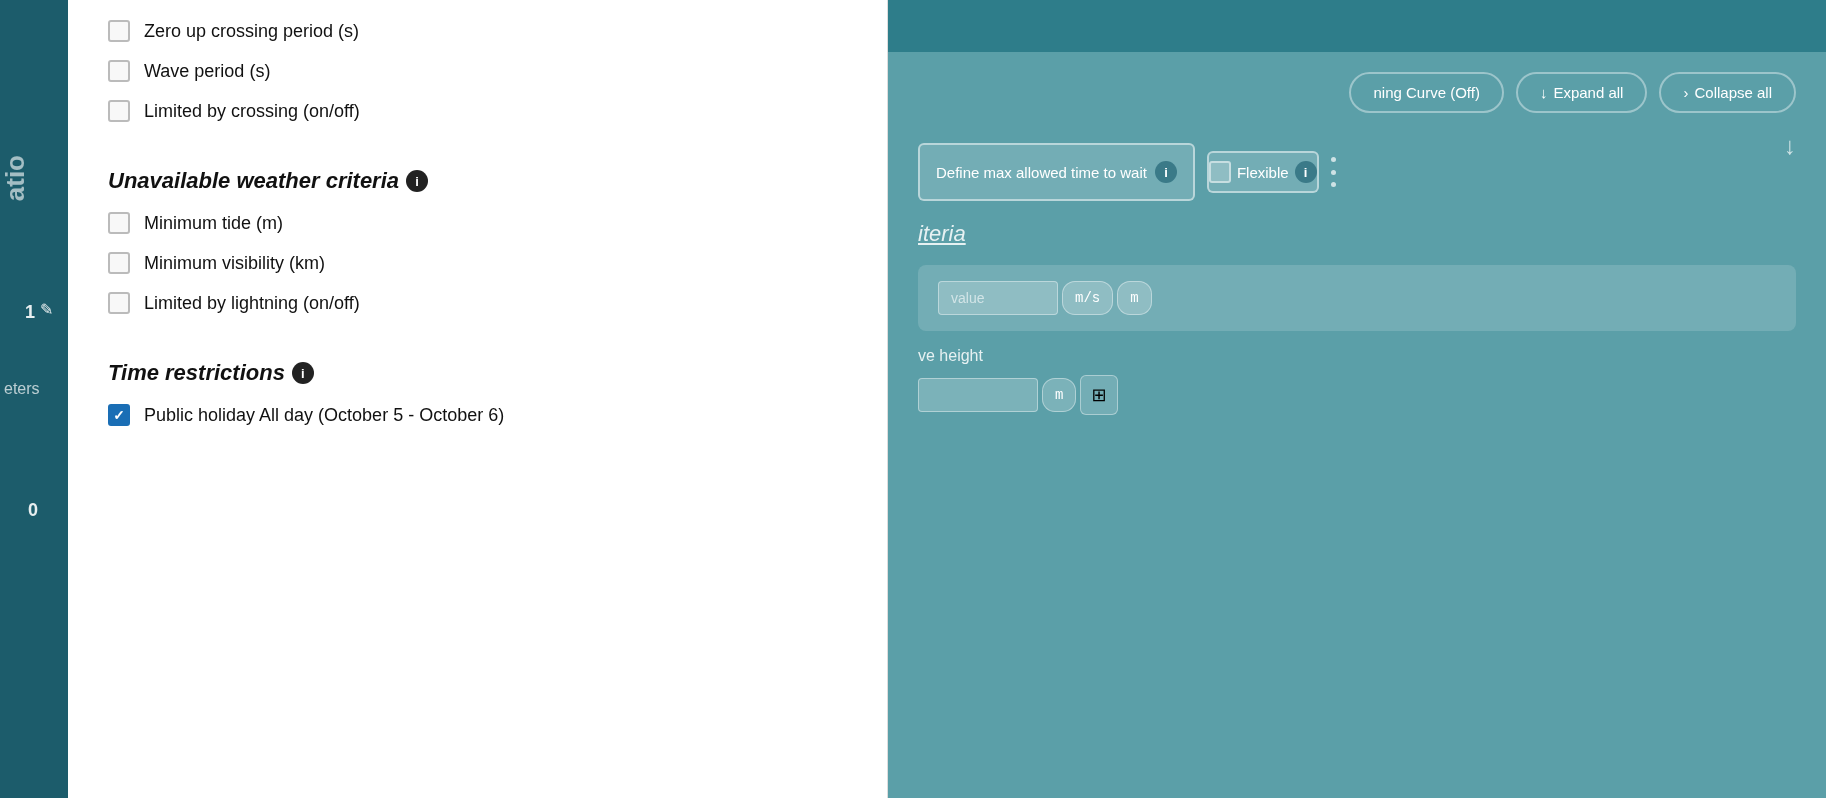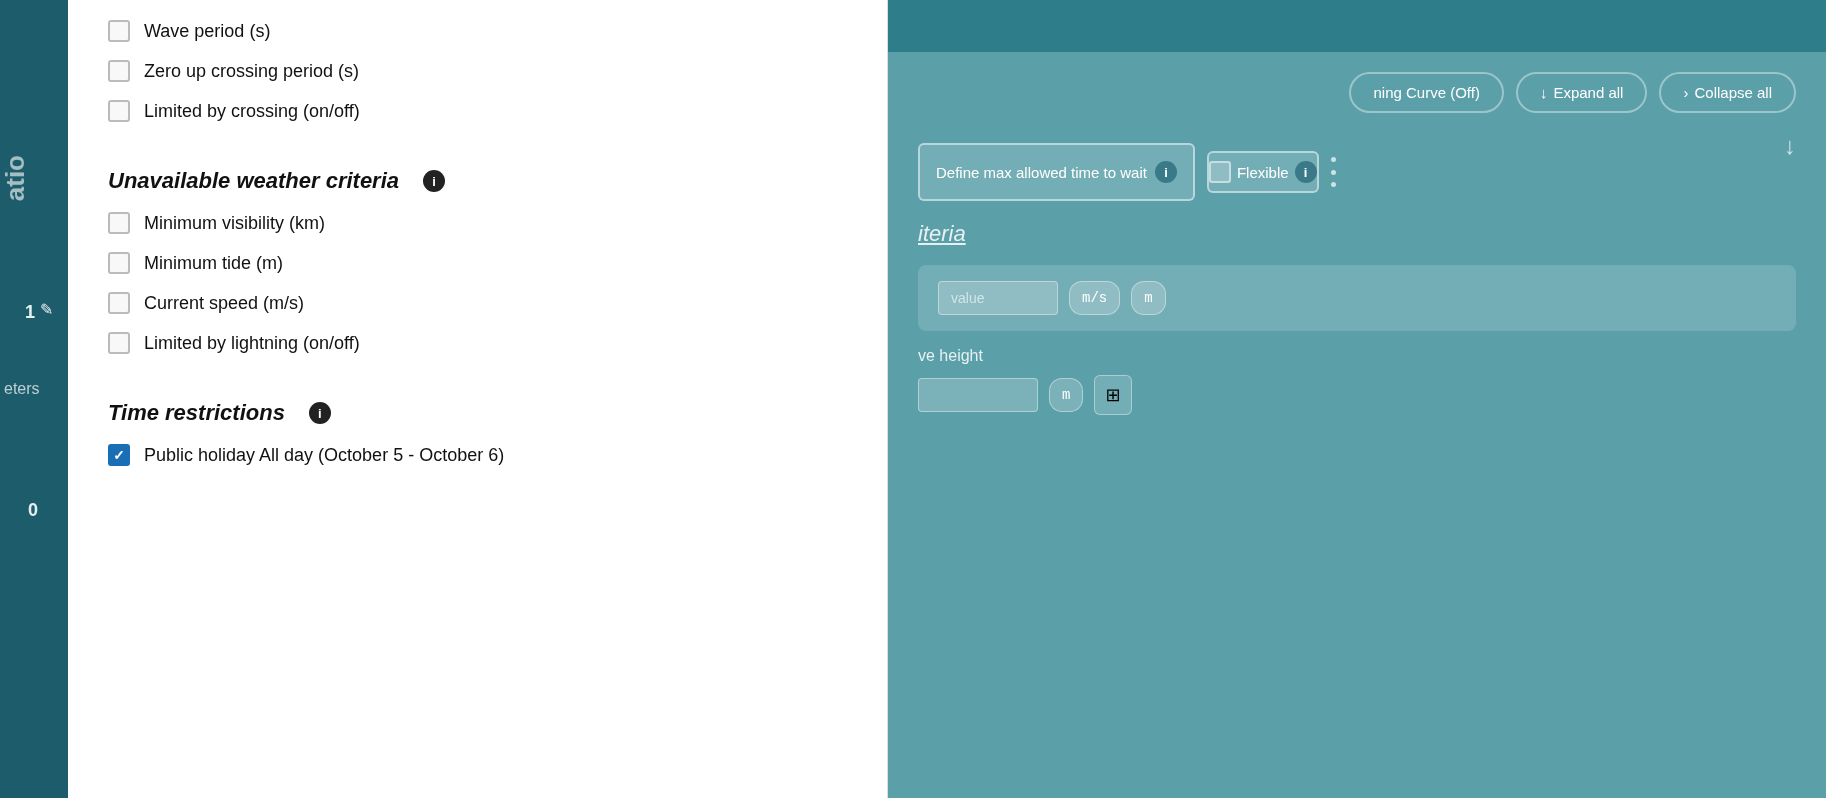--- a/index.html
+++ b/index.html
@@ -71,21 +71,21 @@
 
     
     .section-heading {
       font-size: 22px;
       font-weight: 700;
       font-style: italic;
       color: #111;
       margin-bottom: 18px;
       display: flex;
       align-items: center;
-      gap: 24px;
+      gap: 7px;
     }
 
     .info-icon {
       display: inline-flex;
       align-items: center;
       justify-content: center;
       width: 22px;
       height: 22px;
       border-radius: 50%;
       background: #222;
@@ -192,21 +192,21 @@
     }
 
     .wind-speed-label {
       color: #fff;
       font-size: 16px;
       margin-bottom: 10px;
     }
 
     .input-group {
       display: flex;
-      gap: 11px;
+      gap: 4px;
       align-items: center;
     }
 
     .input-field {
       border: 1px solid rgba(255,255,255,0.4);
       border-radius: 4px;
       background: rgba(255,255,255,0.2);
       color: #fff;
       padding: 8px 12px;
       font-size: 14px;
@@ -337,54 +337,50 @@
   <span class="num-badge">1</span>
   <span class="pencil-icon">✎</span>
   <span class="eters-text">eters</span>
   <span class="zero-badge">0</span>
 </div>
 
 <div class="white-panel">
 
   <div class="checkbox-item">
     <div class="cb-unchecked"></div>
+    <label>Zero up crossing period (s)</label>
+  </div>
+
+  <div class="checkbox-item">
+    <div class="cb-unchecked"></div>
     <label>Wave period (s)</label>
-  </div>
-
-  <div class="checkbox-item">
-    <div class="cb-unchecked"></div>
-    <label>Zero up crossing period (s)</label>
   </div>
 
   <div class="checkbox-item">
     <div class="cb-unchecked"></div>
     <label>Limited by crossing (on/off)</label>
   </div>
 
   <div class="section-gap"></div>
 
   <div class="section-heading">
     <span>Unavailable weather criteria</span>
     <span class="info-icon">i</span>
   </div>
 
   <div class="checkbox-item">
     <div class="cb-unchecked"></div>
+    <label>Minimum tide (m)</label>
+  </div>
+
+  <div class="checkbox-item">
+    <div class="cb-unchecked"></div>
     <label>Minimum visibility (km)</label>
   </div>
 
-  <div class="checkbox-item">
-    <div class="cb-unchecked"></div>
-    <label>Minimum tide (m)</label>
-  </div>
-
-  <div class="checkbox-item">
-    <div class="cb-unchecked"></div>
-    <label>Current speed (m/s)</label>
-  </div>
 
   <div class="checkbox-item">
     <div class="cb-unchecked"></div>
     <label>Limited by lightning (on/off)</label>
   </div>
 
   <div class="section-gap"></div>
 
   <div class="section-heading">
     <span>Time restrictions</span>

